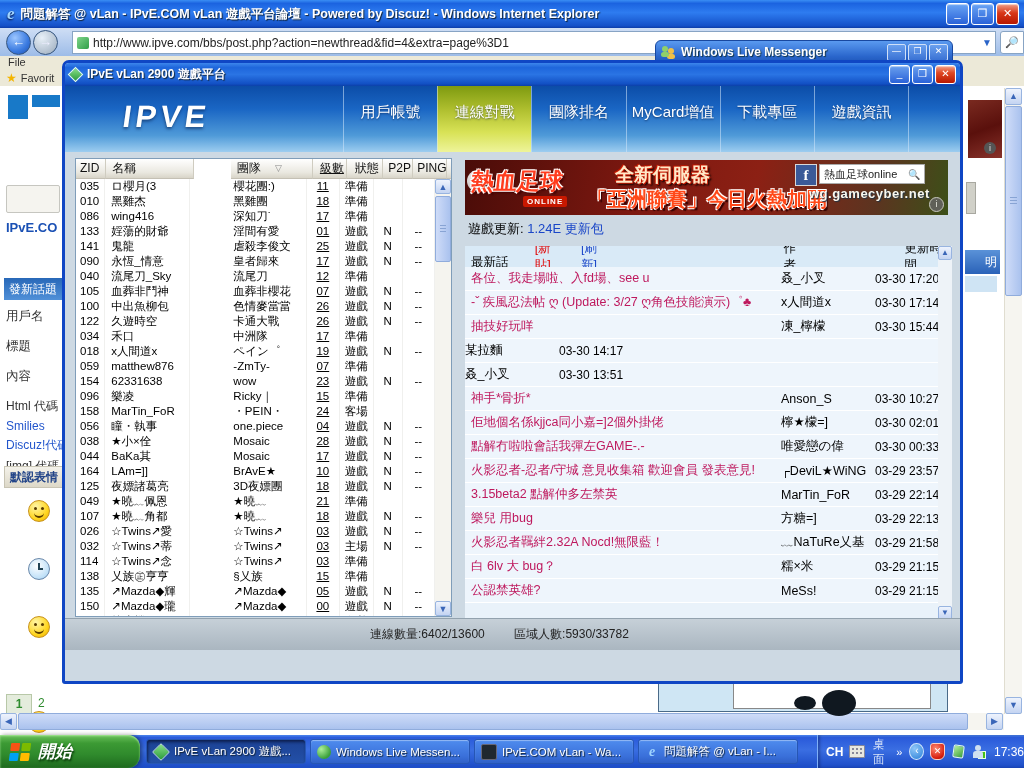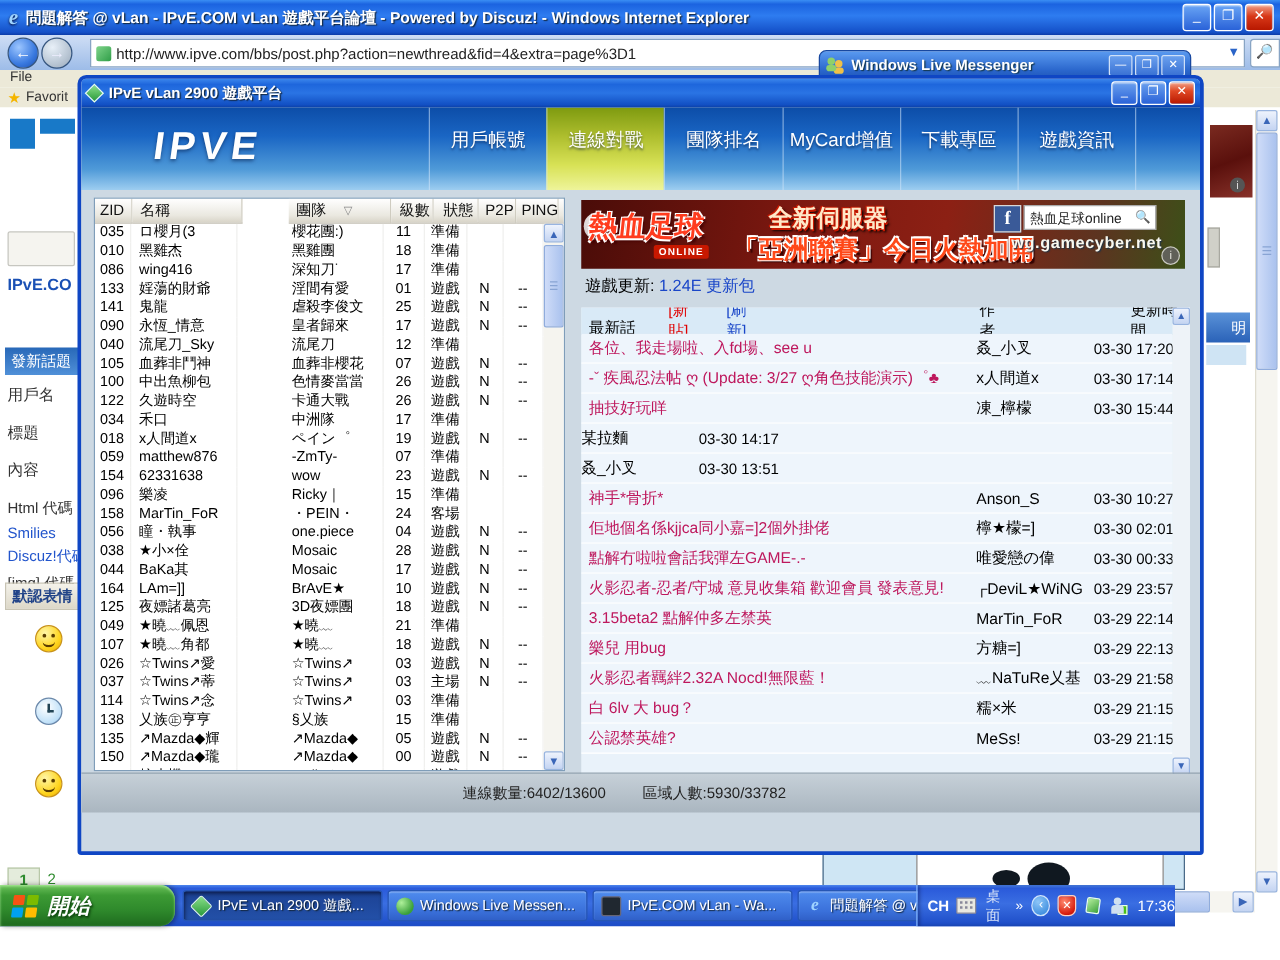--- a/index.html
+++ b/index.html
@@ -118,21 +118,21 @@
   .ghead{display:flex;height:20px;}
   .gh{background:linear-gradient(#ffffff,#eae8e0 70%,#d8d4c8);border-right:1px solid #cfccc0;border-bottom:1px solid #c4c0b4;
       font-size:12px;color:#111;line-height:19px;padding-left:4px;box-sizing:border-box;overflow:hidden;white-space:nowrap;}
   .sorticon{color:#888;font-size:9px;margin-left:14px;}
   .grows{position:absolute;left:0;top:20px;right:16px;bottom:0;overflow:hidden;}
   .g-row{display:flex;height:15px;}
   .gc{font-size:11.5px;color:#000;line-height:15px;box-sizing:border-box;overflow:hidden;white-space:nowrap;border-right:1px solid #f0f0ee;}
   .c0{width:32px;padding-left:4px;}
   .c1{width:94px;padding-left:6px;}
   .c2{width:88px;padding-left:6px;margin-left:37px;}
-  .c3{width:36px;text-align:center;}
+  .c3{width:36px;text-align:center;text-decoration:underline;}
   .c4{width:38px;text-align:center;}
   .c5{width:32px;text-align:center;}
   .c6{width:36px;text-align:center;}
   .gh.c0{width:32px}.gh.c1{width:94px}.gh.c2{width:88px;display:flex;justify-content:flex-start}.gh.c3{width:36px}.gh.c4{width:38px}.gh.c5{width:32px}.gh.c6{width:36px}
   .gh.fill{flex:1;border-right:none;}
   .gsb{position:absolute;right:0;top:20px;bottom:0;width:16px;background:#f5f4ef;}
   .gsb .sbbtn{width:16px;height:15px;}
   .gsb-thumb{position:absolute;left:0;top:17px;width:16px;height:66px;background:linear-gradient(90deg,#cfdcf8,#aac2ee);
              border:1px solid #90acdc;border-radius:2px;box-sizing:border-box;}
   .gsb-thumb::after{content:"";position:absolute;left:4px;top:28px;width:6px;height:1px;background:#88a4d4;box-shadow:0 3px 0 #88a4d4,0 6px 0 #88a4d4;}
@@ -186,21 +186,21 @@
   .fsb{position:absolute;right:0;top:0;bottom:0;width:14px;background:#eef3f8;}
   .fsb .sbbtn{width:14px;height:14px;font-size:8px;line-height:12px;}
   
   .region{position:absolute;left:403px;top:472px;width:93px;height:22px;background:#fff;border:1px solid #7f9db9;
           box-sizing:border-box;display:flex;}
   .region .rtxt{flex:1;font-size:12px;line-height:20px;padding-left:4px;color:#000;}
   .region .rdd{width:17px;background:linear-gradient(#f4f8ff,#cfe0f8);border-left:1px solid #9cb6e4;color:#2f5bb0;
                font-size:8px;text-align:center;line-height:20px;}
   .msginput{position:absolute;left:504px;top:472px;width:384px;height:22px;background:#fff;border:1px solid #7f9db9;box-sizing:border-box;}
   
-  .taskbar{left:0;top:708px;width:940px;height:33px;
+  .taskbar{left:0;top:735px;width:1024px;height:33px;
     background:linear-gradient(180deg,#4d86ee 0%,#2a5ada 8%,#3a6ee2 45%,#1e4ec8 95%);z-index:60;}
   .startbtn{position:absolute;left:0;top:0;width:140px;height:33px;border-radius:0 12px 12px 0;
     background:linear-gradient(180deg,#6cc25c 0%,#3c9a34 25%,#2f8a2c 60%,#1e6a1e 100%);
     box-shadow:inset 0 1px 2px #a8e898,2px 0 4px rgba(0,0,0,.4);display:flex;align-items:center;color:#fff;}
   .winflag{width:22px;height:20px;margin:0 6px 0 10px;position:relative;transform:skewX(-8deg);}
   .winflag i{position:absolute;width:9px;height:8px;border-radius:1px;}
   .winflag i:nth-child(1){left:0;top:1px;background:#f65314;}
   .winflag i:nth-child(2){left:11px;top:1px;background:#7cbb00;}
   .winflag i:nth-child(3){left:0;top:11px;background:#00a1f1;}
   .winflag i:nth-child(4){left:11px;top:11px;background:#ffbb00;}
@@ -561,21 +561,21 @@
           <div class="g-row">
             <span class="gc c0">026</span>
             <span class="gc c1">☆Twins↗愛</span>
             <span class="gc c2">☆Twins↗</span>
             <span class="gc c3">03</span>
             <span class="gc c4">遊戲</span>
             <span class="gc c5">N</span>
             <span class="gc c6">--</span>
           </div>
           <div class="g-row">
-            <span class="gc c0">037</span>
+            <span class="gc c0">032</span>
             <span class="gc c1">☆Twins↗蒂</span>
             <span class="gc c2">☆Twins↗</span>
             <span class="gc c3">03</span>
             <span class="gc c4">主場</span>
             <span class="gc c5">N</span>
             <span class="gc c6">--</span>
           </div>
           <div class="g-row">
             <span class="gc c0">114</span>
             <span class="gc c1">☆Twins↗念</span>

